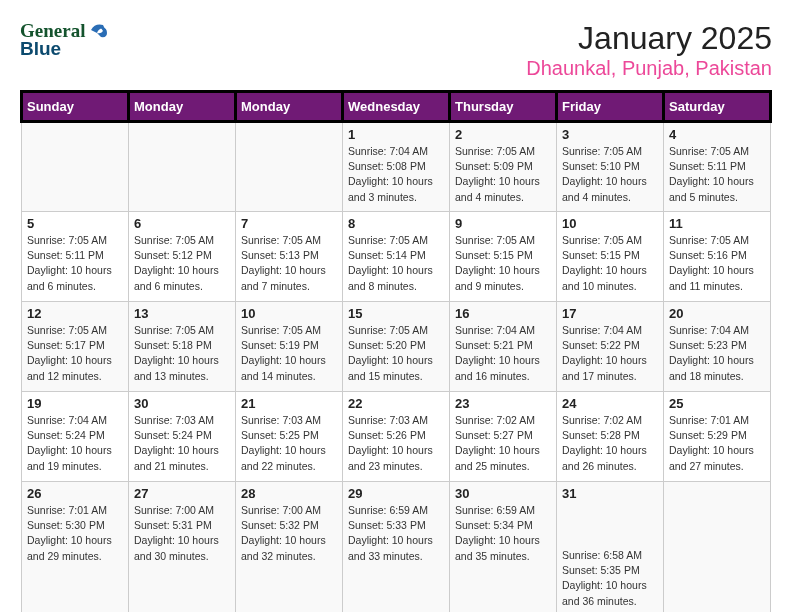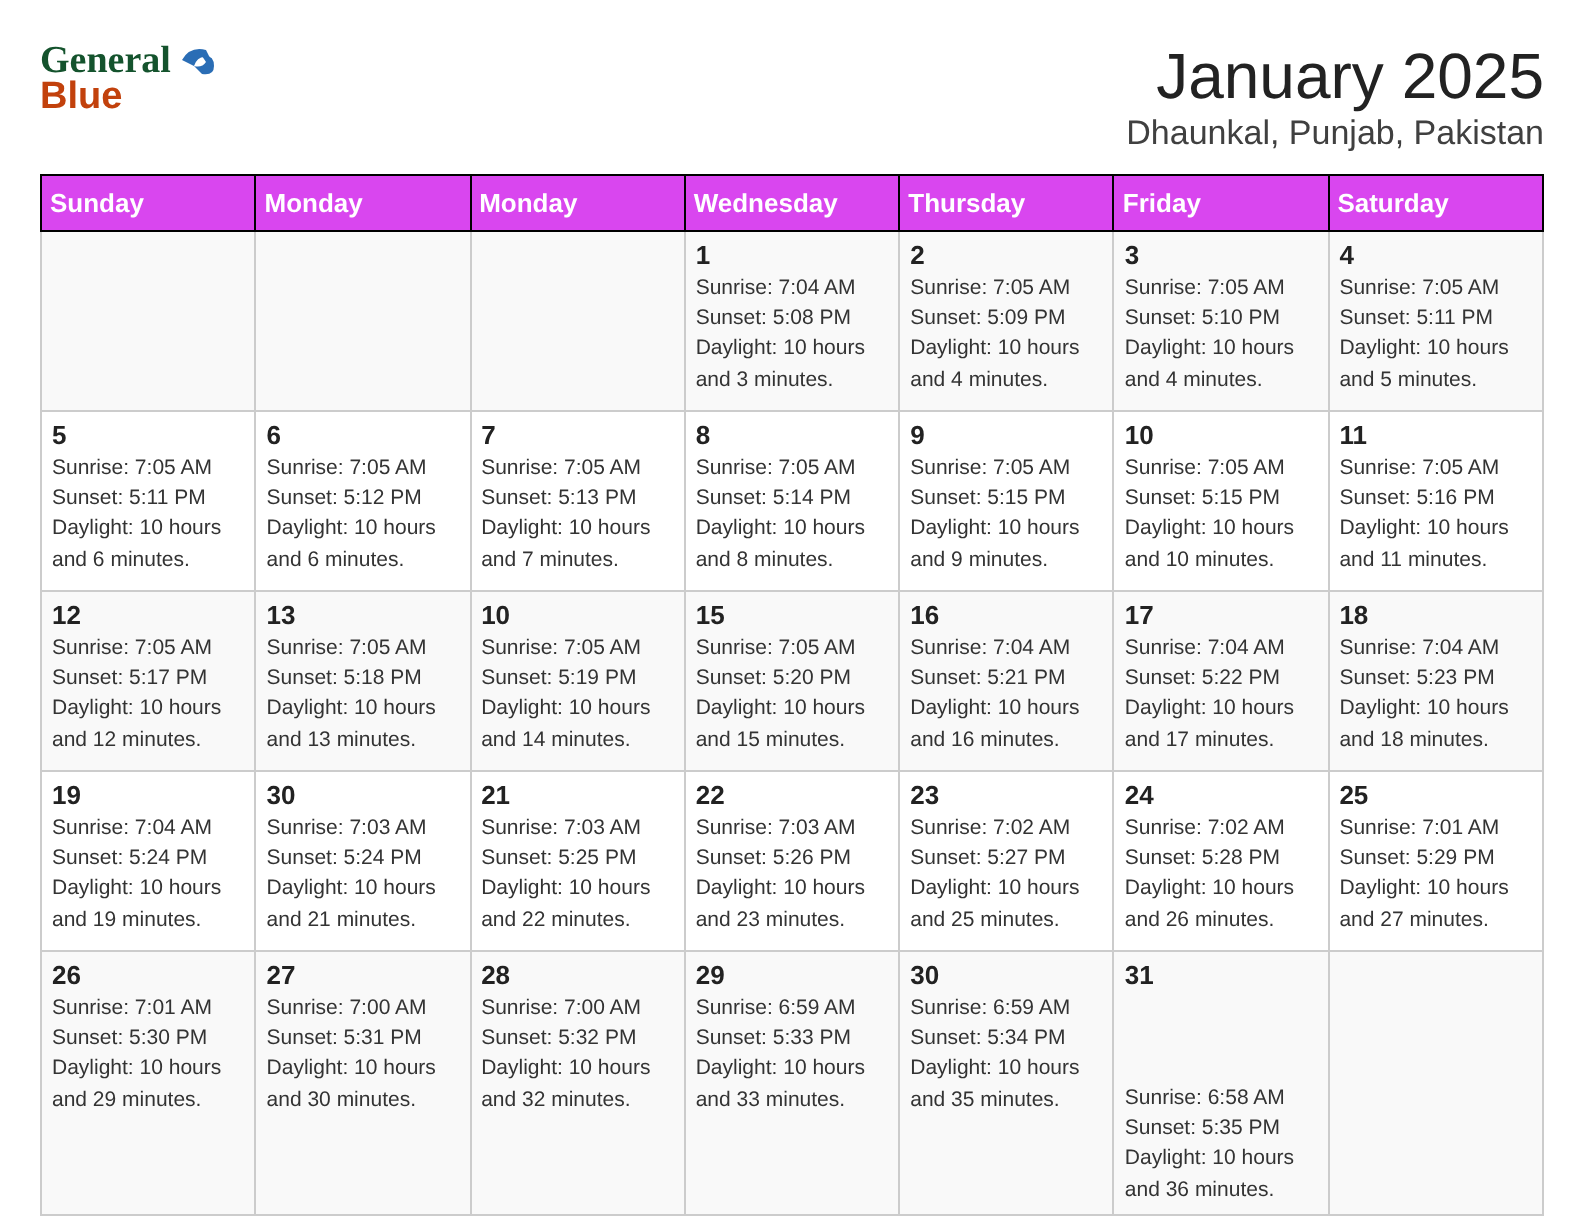--- a/index.html
+++ b/index.html
@@ -22,36 +22,36 @@
     }
     .title-block {
       text-align: right;
     }
     .calendar-title {
       font-size: 32px;
       font-weight: normal;
       color: #222;
     }
     .calendar-subtitle {
-      font-size: 17px;
-      color: #404040;
+      font-size: 20px;
+      color: #ec4899;
     }
     table {
       width: 100%;
       border-collapse: collapse;
       table-layout: fixed;
     }
     thead th {
-      background-color: #d946ef;
+      background-color: #701a75;
       color: #fff;
       font-size: 13px;
       font-weight: bold;
       padding: 6px 4px;
       text-align: left;
-      border: 1px solid #000000;
+      border: 3px solid #000000;
     }
     tbody td {
       border: 1px solid #ccc;
       vertical-align: top;
       padding: 4px 5px;
       height: 90px;
       font-size: 11px;
       color: #333;
       background: #fff;
     }
@@ -80,21 +80,21 @@
 <div class="header">
   <div class="logo">
     <div style="display:flex;flex-direction:column;align-items:flex-start;">
       <div style="display:flex;align-items:center;">
         <span style="font-size:19px;font-weight:bold;color:#14532d;font-family:Liberation Serif, serif;">General</span>
         <svg width="22" height="22" viewBox="0 0 22 22" style="margin-left:2px;margin-top:-2px;">
           <path d="M4 11 Q8 4 16 6 L18 10 Q12 8 10 14 Z" fill="#2a6db5"></path>
           <path d="M14 9 Q20 8 20 14 Q20 19 14 18 L10 14 Q14 15 16 12 Z" fill="#2a6db5"></path>
         </svg>
       </div>
-      <span style="font-size:19px;font-weight:bold;color:#c2410c;margin-top:-4px;">Blue</span>
+      <span style="font-size:19px;font-weight:bold;color:#0c4a6e;margin-top:-4px;">Blue</span>
     </div>
   </div>
   <div class="title-block">
     <div class="calendar-title">January 2025</div>
     <div class="calendar-subtitle">Dhaunkal, Punjab, Pakistan</div>
   </div>
 </div>
 
 <table>
   <thead>
@@ -213,21 +213,21 @@
 Sunset: 5:21 PM
 Daylight: 10 hours and 16 minutes.</div>
         </td>
         <td>
           <span class="day-number">17</span>
           <div class="day-info" style="white-space: pre-line;">Sunrise: 7:04 AM
 Sunset: 5:22 PM
 Daylight: 10 hours and 17 minutes.</div>
         </td>
         <td>
-          <span class="day-number">18</span>
+          <span class="day-number">20</span>
           <div class="day-info" style="white-space: pre-line;">Sunrise: 7:04 AM
 Sunset: 5:23 PM
 Daylight: 10 hours and 18 minutes.</div>
         </td>
       </tr>
       <tr>
         <td>
           <span class="day-number">19</span>
           <div class="day-info" style="white-space: pre-line;">Sunrise: 7:04 AM
 Sunset: 5:24 PM

